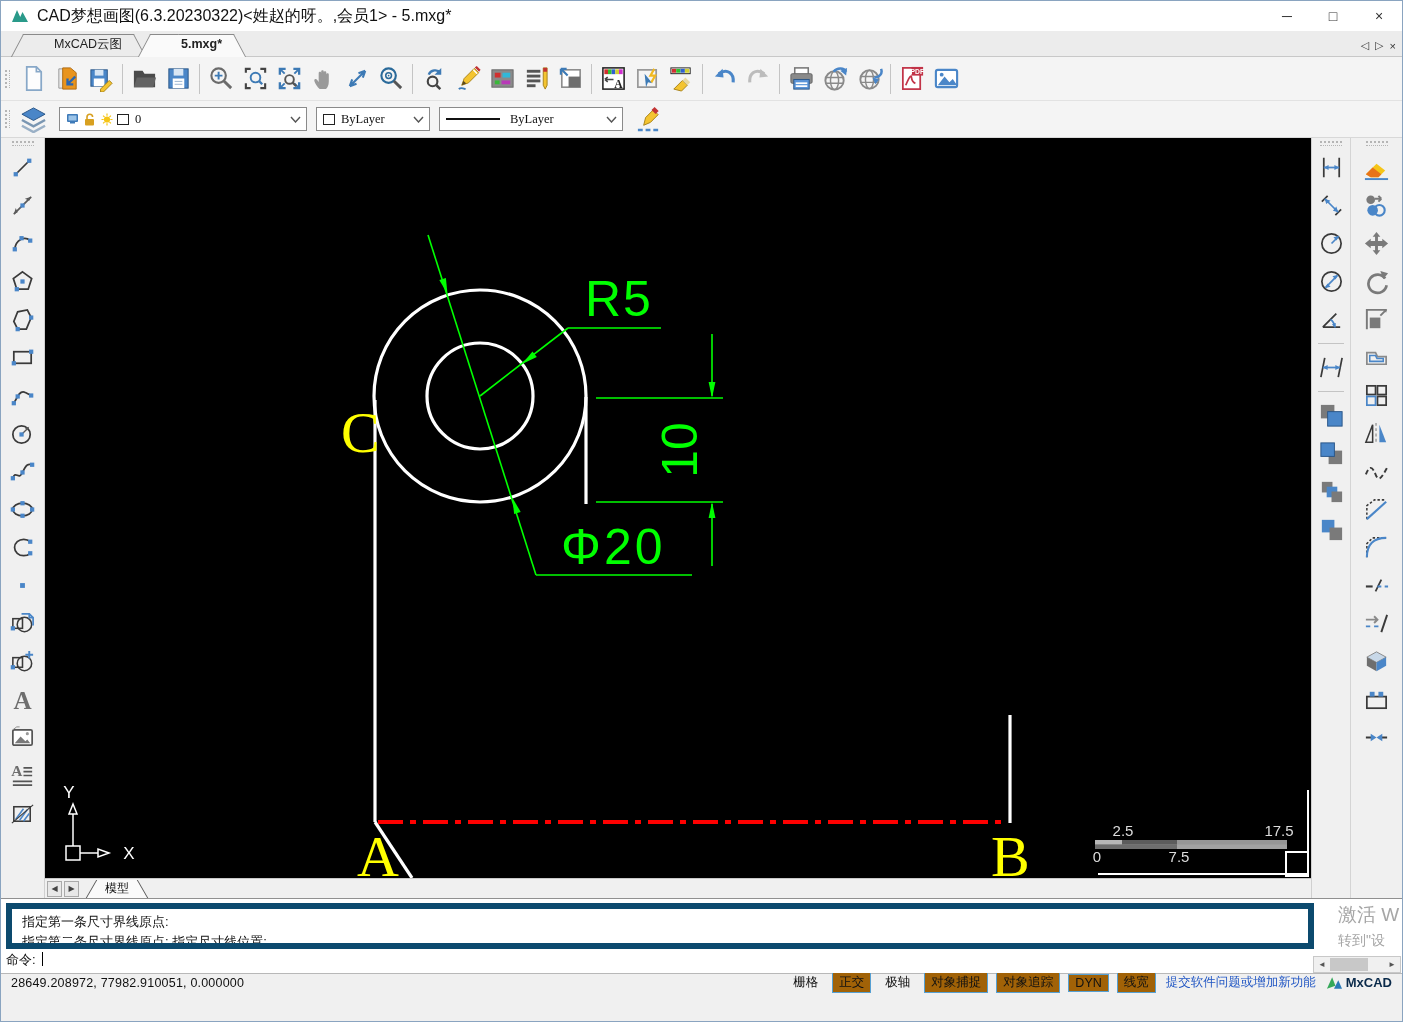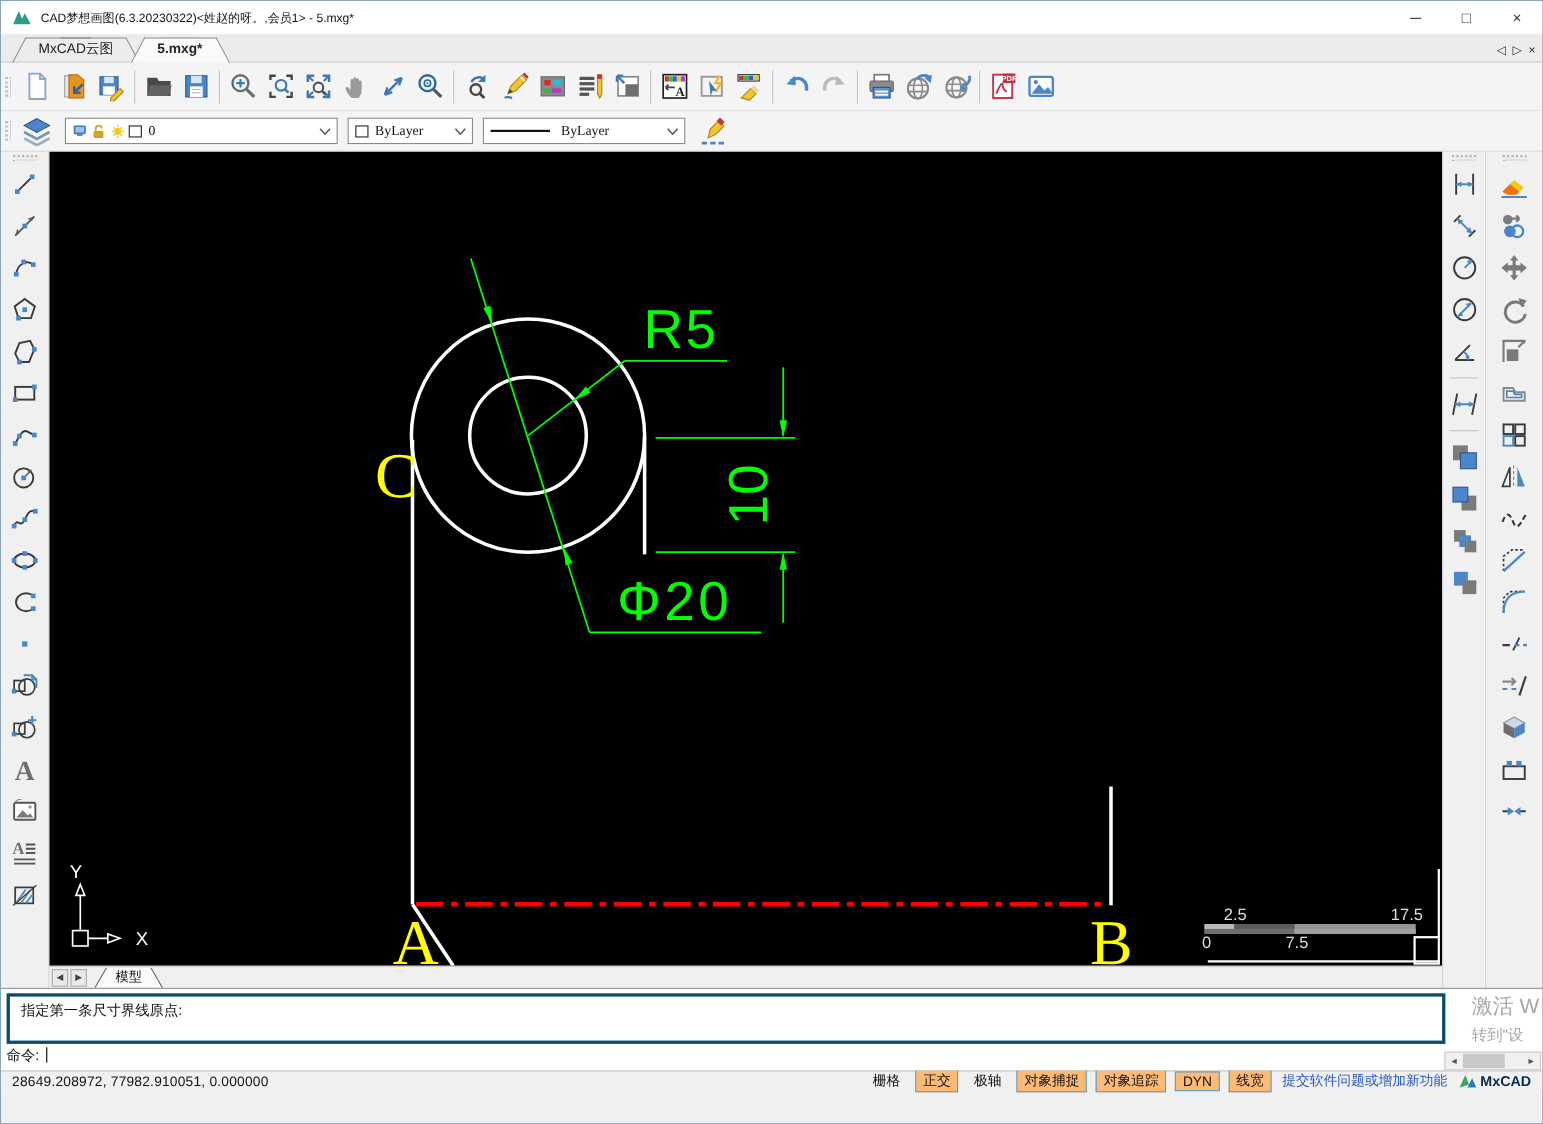--- a/index.html
+++ b/index.html
@@ -3,37 +3,37 @@
 <meta charset="utf-8">
 <style>
   * { margin:0; padding:0; box-sizing:border-box; }
   html,body { width:1403px; height:1022px; overflow:hidden; }
   body { font-family:"Liberation Sans", sans-serif; background:#f0f0f0; }
   #app { width:1403px; height:1022px; border:1px solid #8aa4c0; display:flex; flex-direction:column; background:#f0f0f0; }
 
   
   #titlebar { height:30px; background:#ffffff; display:flex; align-items:center; flex:0 0 auto; }
   #titlebar .logo { width:18px; height:16px; margin:0 8px 0 10px; }
-  #titlebar .title { font-size:11px; color:#111; }
+  #titlebar .title { font-size:16px; color:#111; }
   #titlebar .spacer { flex:1; }
   .win-ctrl { width:46px; height:30px; text-align:center; line-height:30px; font-size:14px; color:#333; cursor:default; }
 
   
   #menubar { height:28px; background:#f0f0f0; display:flex; align-items:center; border-bottom:1px solid #e0e0e0; flex:0 0 auto; }
   .grip-v { width:5px; height:18px; border-left:2px dotted #b5b5b5; border-right:1px dotted #b5b5b5; margin:0 6px 0 4px; }
   .menu-item { padding:4px 11px; font-size:13.5px; color:#111; cursor:default; }
 
   
   #tabbar { height:26px; background:#ececec; display:flex; align-items:flex-end; padding-left:14px; border-bottom:1px solid #c8c8c8; flex:0 0 auto; }
   .tab { position:relative; height:22px; line-height:21px; padding:0 20px; font-size:12.5px; color:#222; }
   .tab::before { content:""; position:absolute; left:2px; top:0; width:55%; height:100%; border-left:1px solid #8a8a8a; border-top:1px solid #8a8a8a; transform:skewX(-28deg); background:transparent; z-index:0; }
   .tab::after  { content:""; position:absolute; right:2px; top:0; width:55%; height:100%; border-right:1px solid #8a8a8a; border-top:1px solid #8a8a8a; transform:skewX(28deg); background:transparent; z-index:0; }
   .tab.active { font-weight:bold; }
   .tab.active::before, .tab.active::after { background:#fafafa; }
-  .tab span { position:relative; z-index:1; }
+  .tab span { position:relative; z-index:1;margin-left:19px; }
   #tabbar .spacer { flex:1; }
   .tab-nav { font-size:11px; color:#333; padding:0 6px 4px 0; cursor:default; }
 
   
   #toolbar1 { height:44px; background:#f4f4f4; display:flex; align-items:center; border-bottom:1px solid #e2e2e2; flex:0 0 auto; }
   .tbtn { width:34px; height:34px; display:flex; align-items:center; justify-content:center; border-radius:2px; cursor:default; }
   .tbtn svg { width:27px; height:27px; }
   .tsep { width:1px; height:30px; background:#c4c4c4; margin:0 4px; }
 
   #toolbar2 { height:37px; background:#f4f4f4; display:flex; align-items:center; border-bottom:1px solid #d8d8d8; flex:0 0 auto; }
@@ -63,36 +63,36 @@
   .model-tab span { position:relative; z-index:1; }
 
   #righttools { width:91px; background:#f0f0f0; border-left:1px solid #d0d0d0; display:flex; }
   .rcol { display:flex; flex-direction:column; align-items:center; padding-top:3px; }
   #rcol1 { width:38px; }
   #rcol2 { width:52px; border-left:1px solid #d4d4d4; }
   .rsep { width:26px; height:1px; background:#c4c4c4; margin:2px 0 7px 0; }
 
   
   #cmdwin { height:75px; background:#fff; position:relative; border-top:1px solid #909090; flex:0 0 auto; }
-  #cmd-history { position:absolute; left:5px; top:4px; width:1308px; height:46px; border:3px solid #0c4a6e; padding:3px 10px; font-size:13px; color:#111; line-height:20px; overflow:hidden; }
+  #cmd-history { position:absolute; left:5px; top:4px; width:1308px; height:46px; border:6px solid #0c4a6e; padding:3px 10px; font-size:13px; color:#111; line-height:20px; overflow:hidden; }
   #cmd-prompt { position:absolute; left:5px; top:52px; font-size:13px; color:#111; }
   .caret { display:inline-block; width:1.5px; height:14px; background:#000; vertical-align:-2px; margin-left:6px; }
   #watermark { position:absolute; right:0; top:3px; width:64px; height:50px; overflow:hidden; color:#a6a6a6; white-space:nowrap; }
   #watermark .w1 { font-size:19px; }
   #watermark .w2 { font-size:14px; margin-top:4px; }
   #mini-scroll { position:absolute; right:1px; top:57px; width:88px; height:17px; background:#f0f0f0; border:1px solid #c8c8c8; display:flex; align-items:center; }
   #mini-scroll .sarr { width:16px; text-align:center; font-size:8px; color:#555; }
   #mini-scroll .sthumb { width:38px; height:13px; background:#c8c8c8; }
 
   
   #statusbar { height:18px; background:#f0f0f0; border-top:1px solid #b8b8b8; display:flex; align-items:center; font-size:12.5px; color:#111; flex:0 0 auto; }
   #coords { margin-left:10px; letter-spacing:0.2px; }
   #statusbar .spacer { flex:1; }
   .toggle { margin:0 4px; padding:1px 6px; cursor:default;text-align:center; }
-  .toggle.boxed { border:1px solid #56a0d3; background:#fdba74; }
+  .toggle.boxed { border:1px solid #56a0d3; background:#a16207; }
   #status-link { color:#2257c4; margin:0 10px 0 6px; cursor:pointer;text-align:right; }
   #brand { display:flex; align-items:flex-start; margin-right:10px; font-size:13px; color:#0a2a4a; font-weight:bold; }
   #brand svg { width:17px; height:15px; margin-right:3px; }
 </style>
 </head>
 <body>
 
 <div id="app">
 
   <div id="titlebar">
@@ -786,20 +786,21 @@
               <path d="M14 14l-6-4v8zM14 14l6-4v8z" fill="#4a86c8"></path>
             </svg>
           </span>
         </div>
     </div>
   </div>
 
   <div id="cmdwin">
     <div id="cmd-history">
       <div>指定第一条尺寸界线原点:</div>
+      <div>指定第二条尺寸界线原点:  指定尺寸线位置:</div>
     </div>
     <div id="cmd-prompt"><span>命令:</span><span class="caret"></span></div>
     <div id="watermark">
       <div class="w1">激活 W</div>
       <div class="w2">转到"设</div>
     </div>
     <div id="mini-scroll">
       <span class="sarr">◄</span>
       <span class="sthumb"></span>
       <span class="spacer" style="flex:1"></span>

